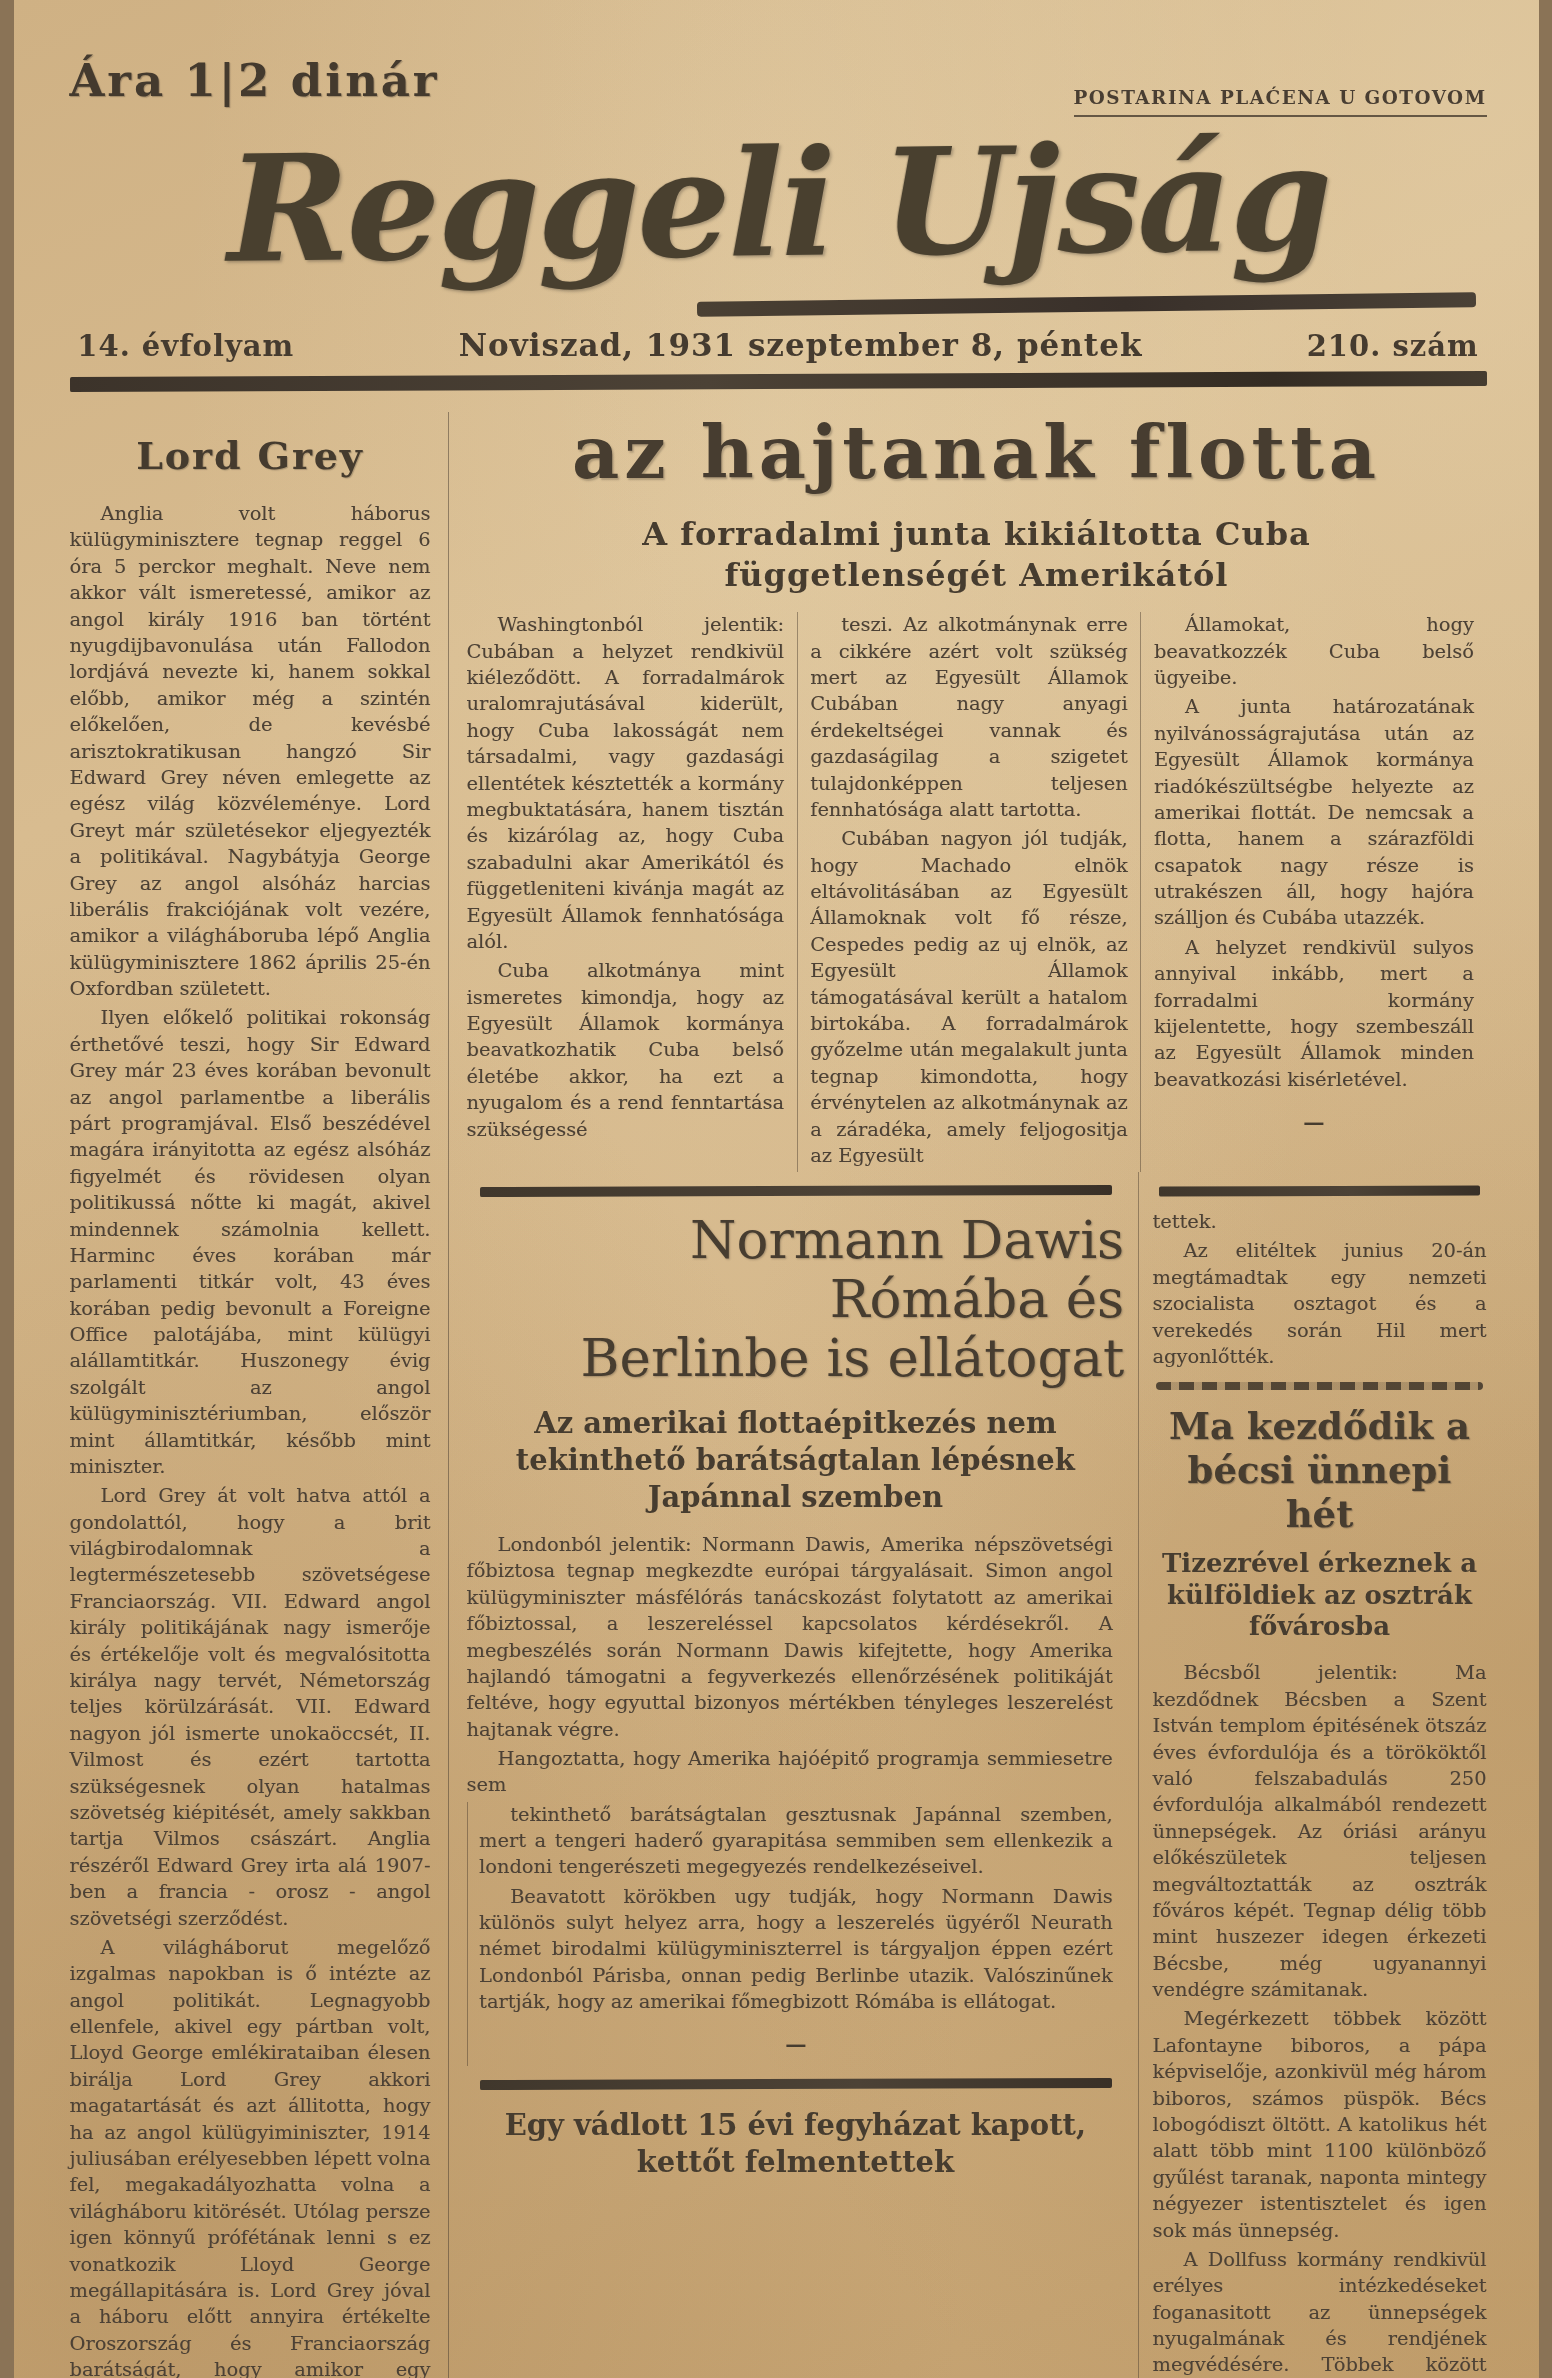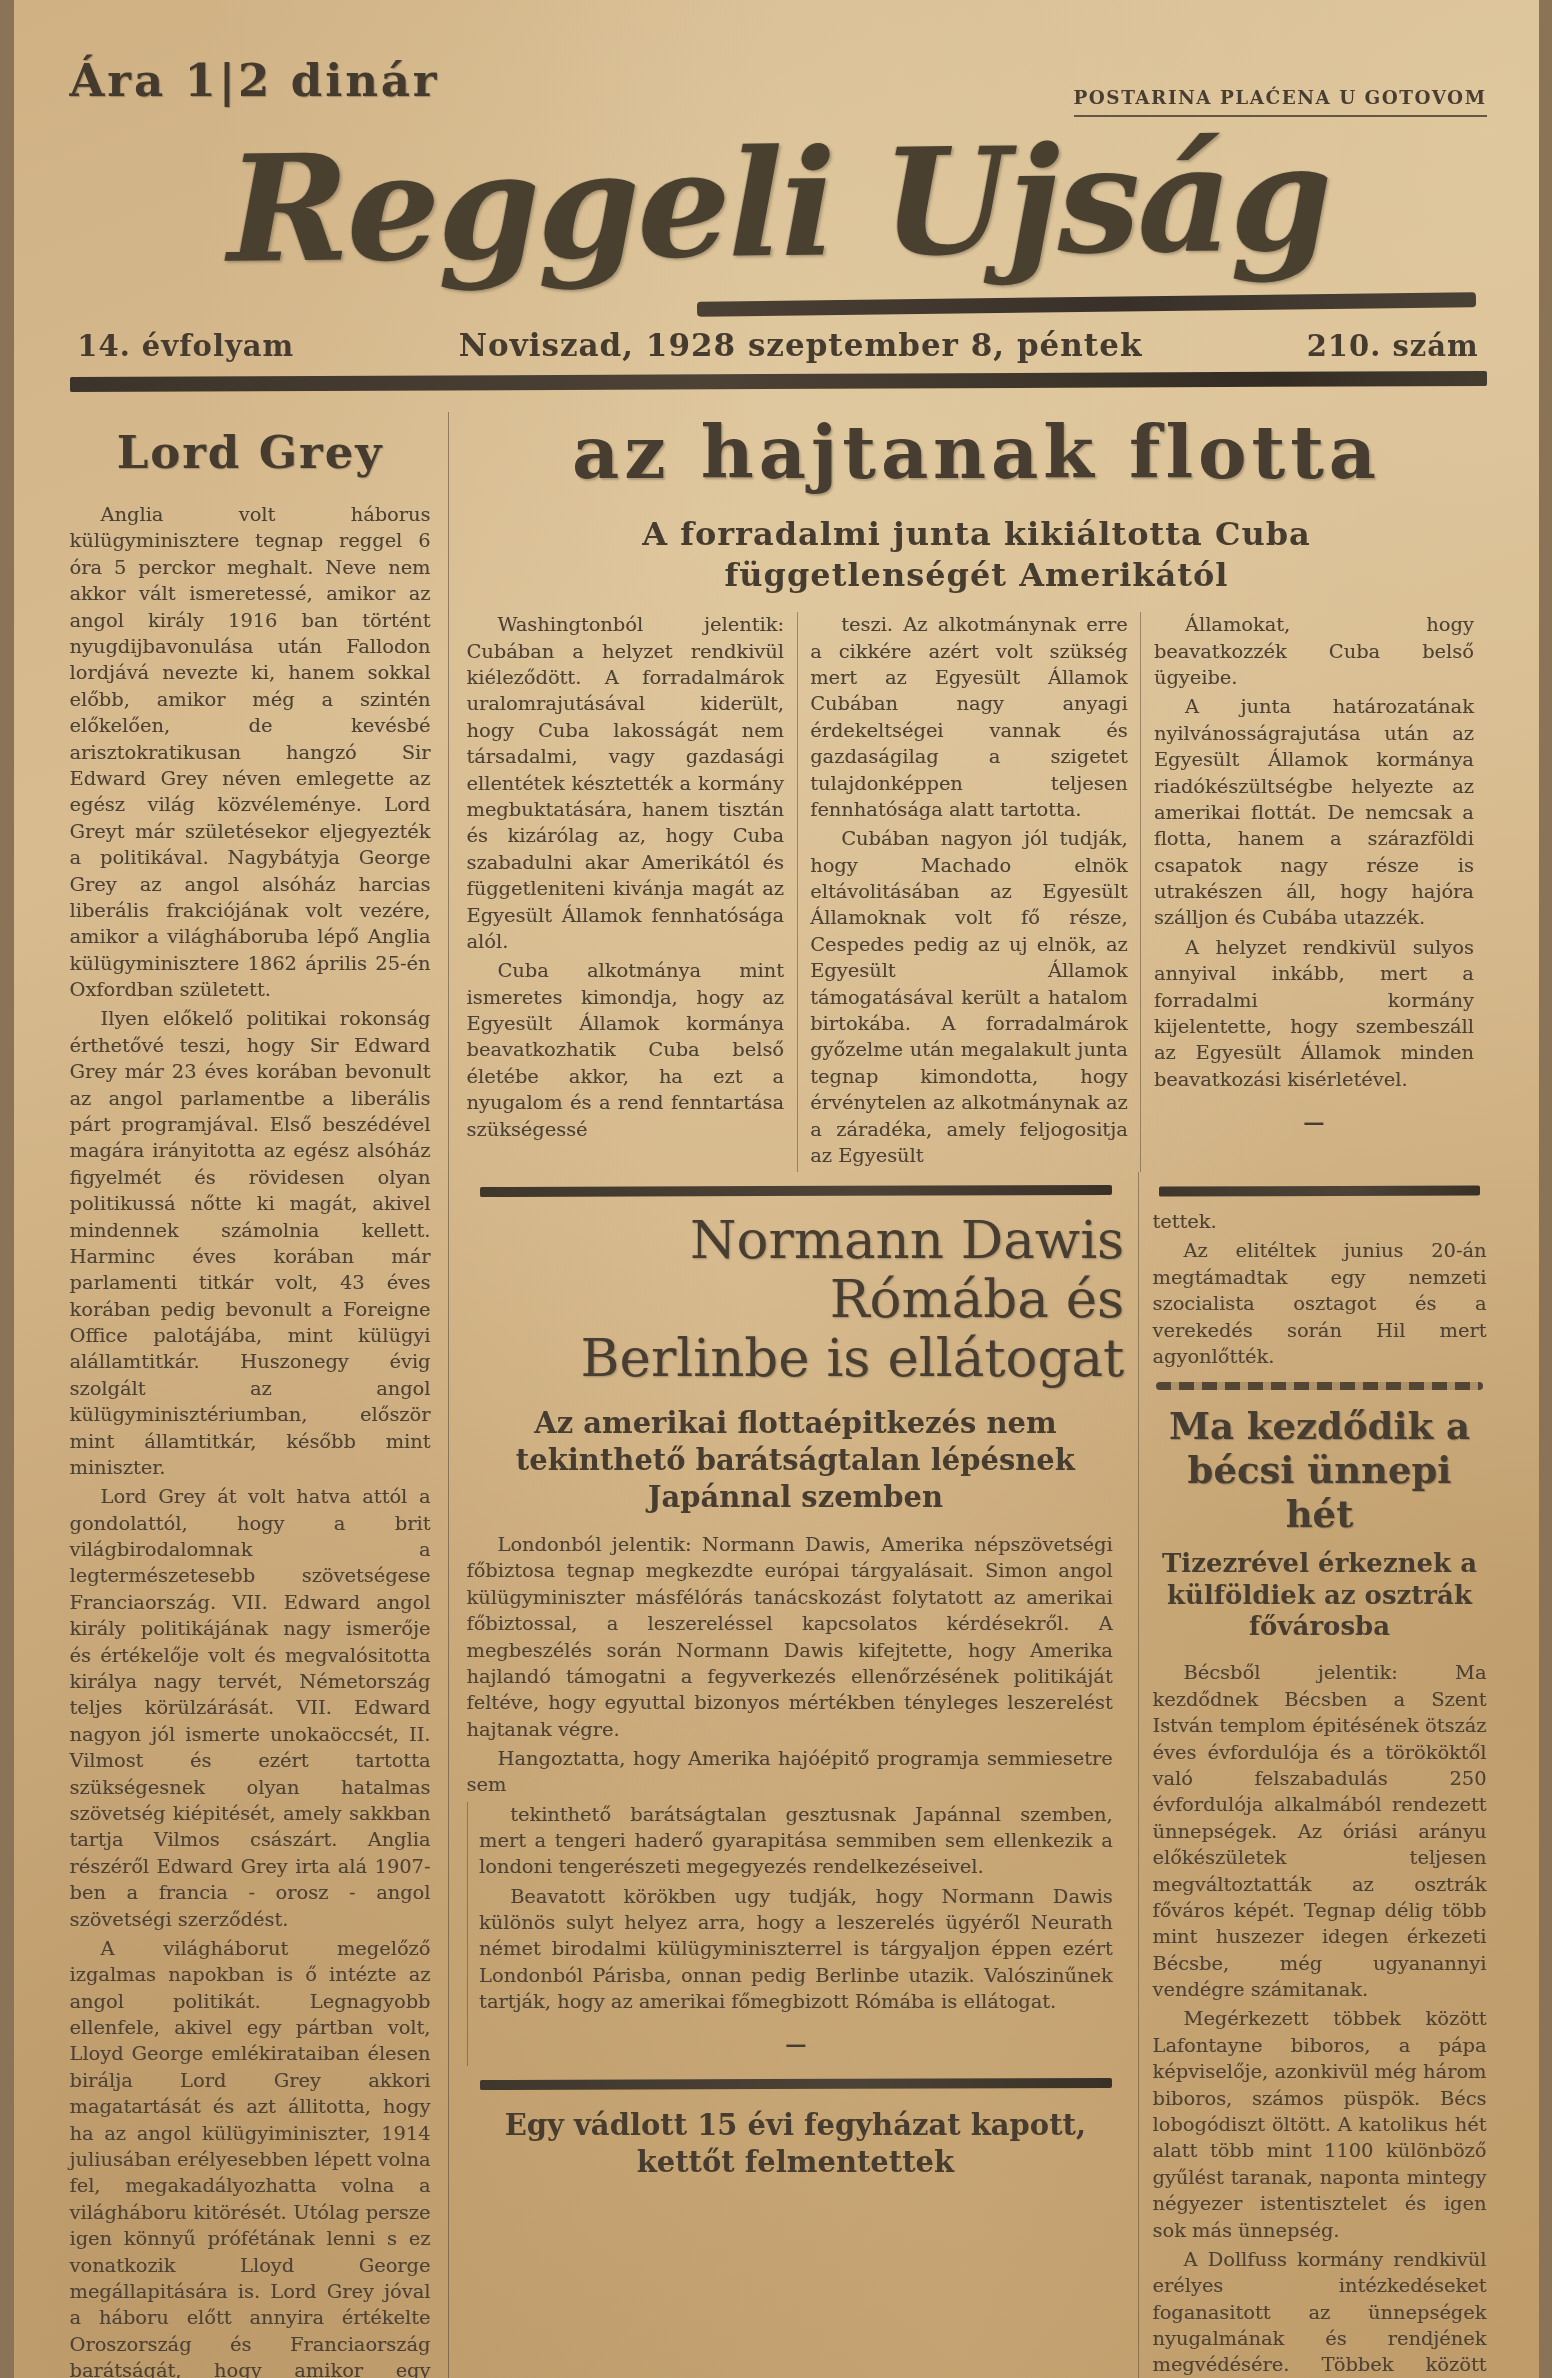--- a/index.html
+++ b/index.html
@@ -29,21 +29,21 @@
   .dl-vol{font-size:29px;letter-spacing:1px;}
   .dl-date{font-size:31px;letter-spacing:1px;}
   .dl-issue{font-size:29px;letter-spacing:1px;}
   .rule-heavy{height:14.6px;margin-top:11.6px;background:linear-gradient(90deg,#3c332a,#4c4236 45%,#342c23 85%,#453c30);transform:rotate(-0.25deg);border-radius:1.9px;}
   
   .content{display:flex;margin-top:23px;}
   .col-left{flex:0 0 361px;padding-right:17.5px;}
   .main-right{flex:1;border-left:1.9px solid rgba(70,58,45,.5);padding-left:17.5px;}
   p.body{font-size:19.4px;line-height:1.36;text-align:justify;text-indent:1.6em;margin:0 0 2.9px;color:#4c4135;text-shadow:0.4px 0.4px 0.6px rgba(76,65,53,.25);}
   .endmark{text-align:center;font-size:21.3px;font-weight:bold;margin:15.5px 0 9.7px;color:#463c2f;}
-  .lg-title{font-size:45px;text-align:center;font-weight:bold;margin:14px 0 23px;color:#453b2e;letter-spacing:1.9px;text-shadow:1px 1px 1px rgba(69,59,46,.3);}
+  .lg-title{font-size:38px;text-align:center;font-weight:bold;margin:21px 0 23px;color:#453b2e;letter-spacing:1.9px;text-shadow:1px 1px 1px rgba(69,59,46,.3);}
   
   .cuba-h{margin:1.9px 0 0;text-align:center;font-size:73px;line-height:1.05;font-weight:bold;letter-spacing:4.9px;color:#473d30;text-shadow:1.5px 1.5px 1.9px rgba(71,61,48,.3);}
   .cuba-h span{display:block;}
   .cuba-sub{text-align:center;font-size:32px;font-weight:bold;margin:23px auto 5.8px;max-width:92%;line-height:1.3;letter-spacing:1px;color:#463c2f;}
   .cols3{display:flex;margin-top:15.5px;}
   .cols3 .c{flex:1;padding:0 12.6px;}
   .cols3 .c:first-child{padding-left:0;}
   .cols3 .c + .c{border-left:1.9px solid rgba(70,58,45,.45);}
   .cols3 .c3{flex:0 0 320px;}
   
@@ -77,21 +77,21 @@
 
     <header>
       <div class="topbar">
         <div class="price">Ára 1|2 dinár</div>
         <div class="postage">POSTARINA PLAĆENA U GOTOVOM</div>
       </div>
       <div class="masthead">Reggeli Ujság</div>
       <div class="masthead-swash"></div>
       <div class="dateline">
         <span class="dl-vol">14. évfolyam</span>
-        <span class="dl-date">Noviszad, 1928 szeptember 8, péntek</span>
+        <span class="dl-date">Noviszad, 1931 szeptember 8, péntek</span>
         <span class="dl-issue">210. szám</span>
       </div>
       <div class="rule-heavy"></div>
     </header>
 
     <div class="content">
 
       <aside class="col-left">
         <h2 class="lg-title">Lord Grey</h2>
         <p class="body">Anglia volt háborus külügyminisztere tegnap reggel 6 óra 5 perckor meghalt. Neve nem akkor vált ismeretessé, amikor az angol király 1916 ban történt nyugdijbavonulása után Fallodon lordjává nevezte ki, hanem sokkal előbb, amikor még a szintén előkelően, de kevésbé arisztokratikusan hangzó Sir Edward Grey néven emlegette az egész világ közvéleménye. Lord Greyt már születésekor eljegyezték a politikával. Nagybátyja George Grey az angol alsóház harcias liberális frakciójának volt vezére, amikor a világháboruba lépő Anglia külügyminisztere 1862 április 25-én Oxfordban született.</p>

